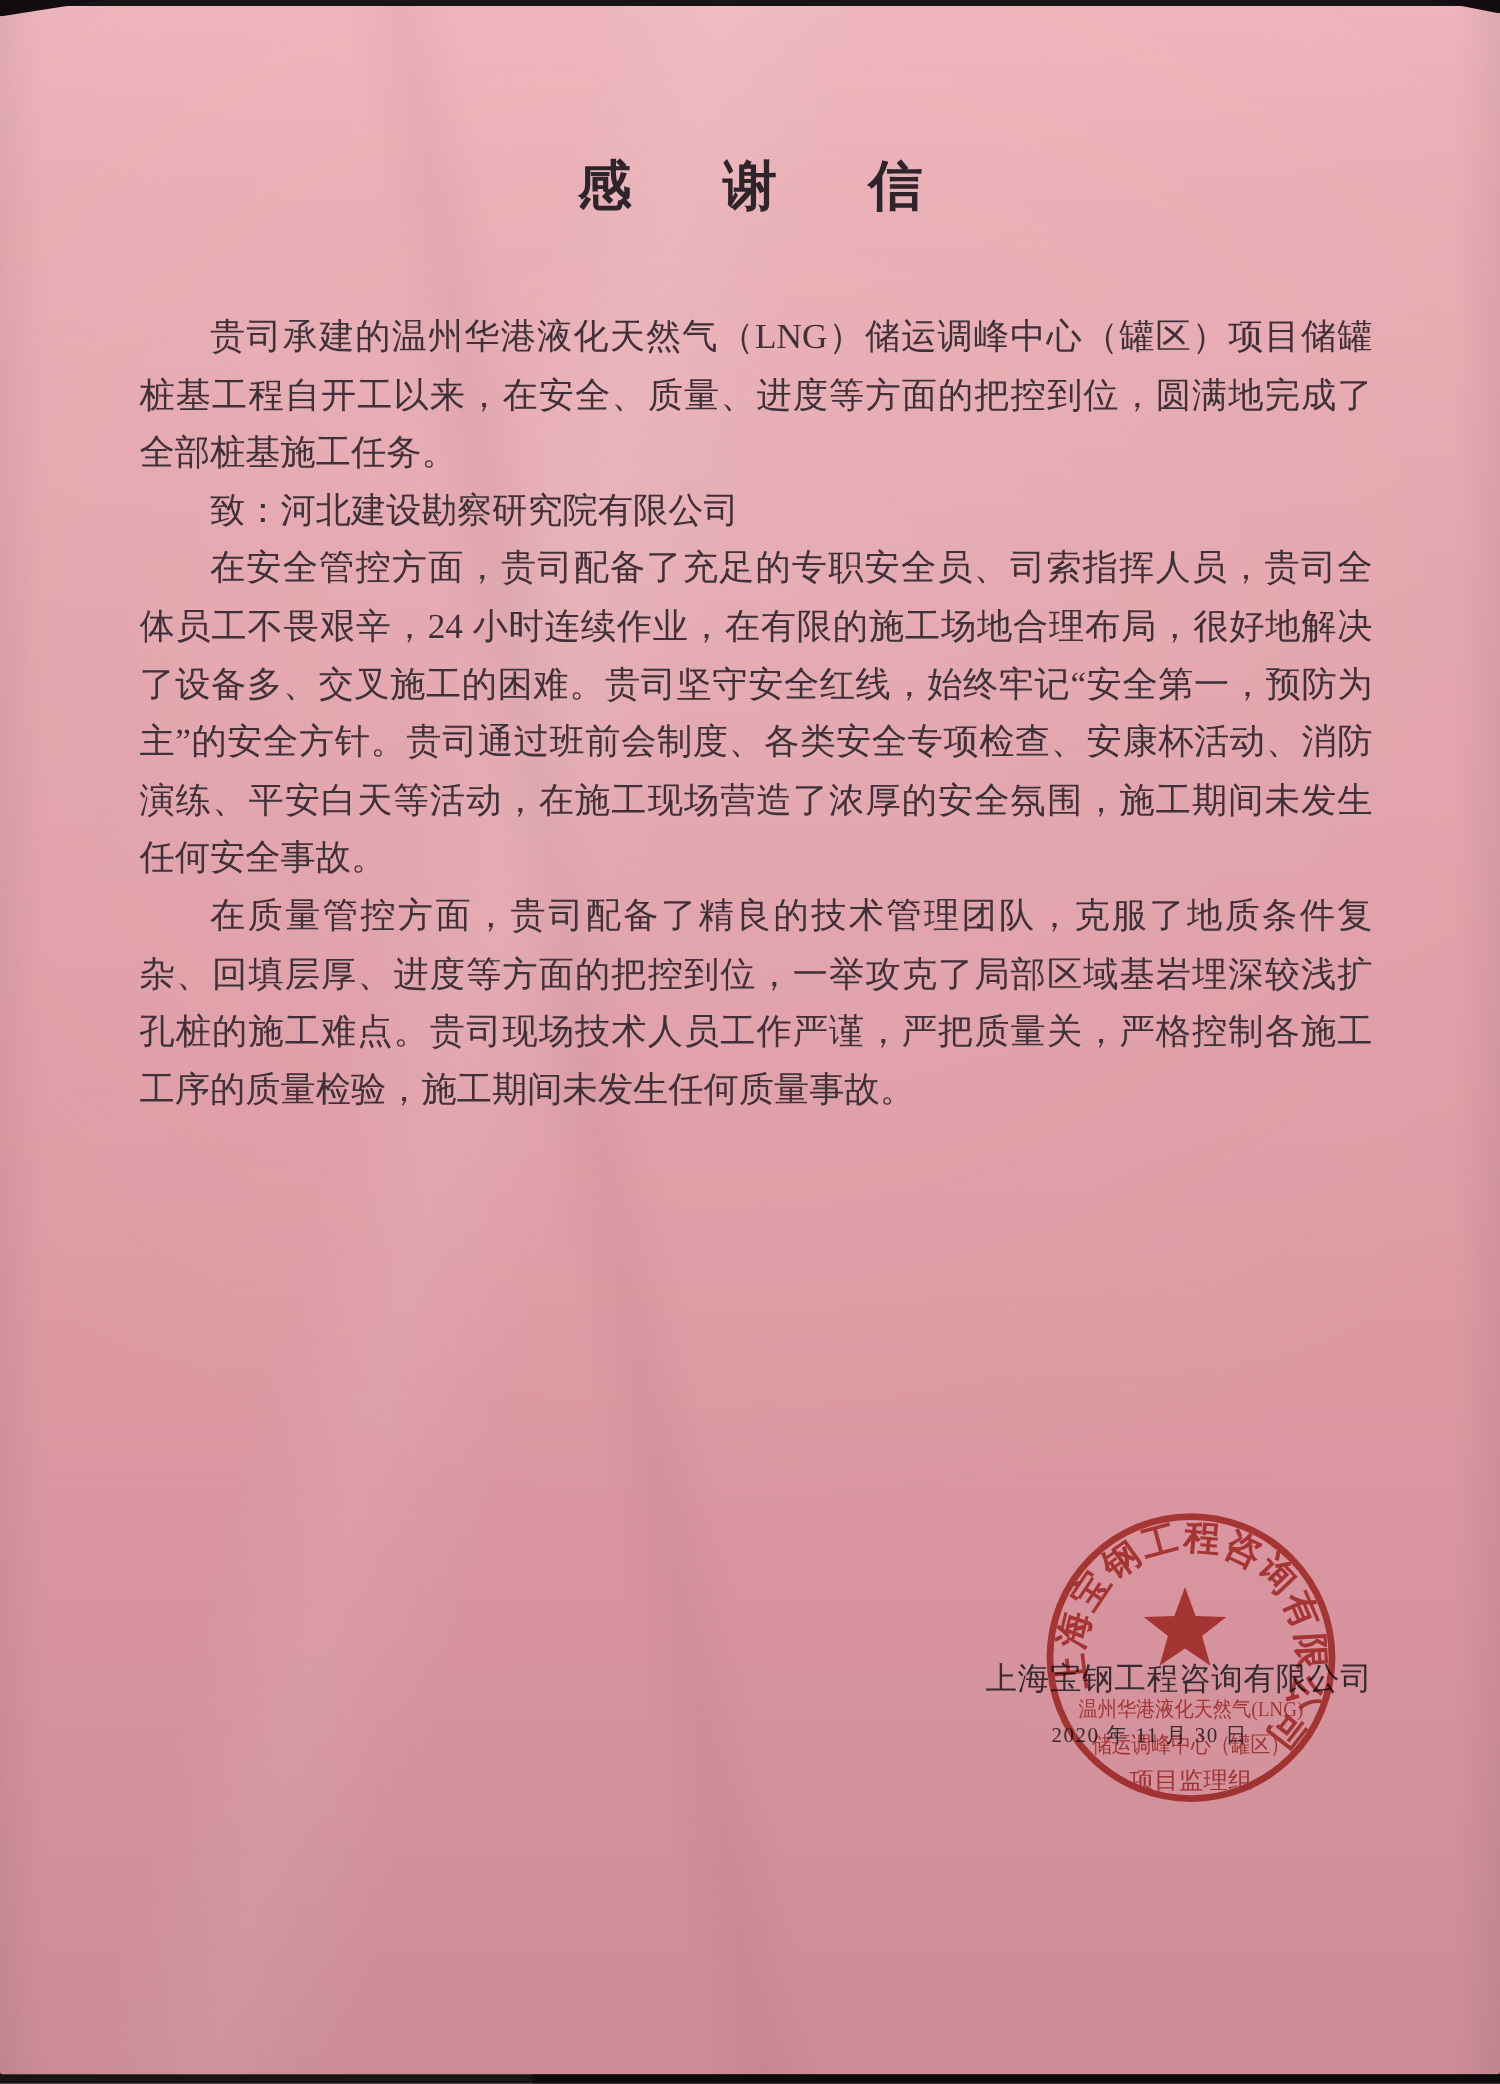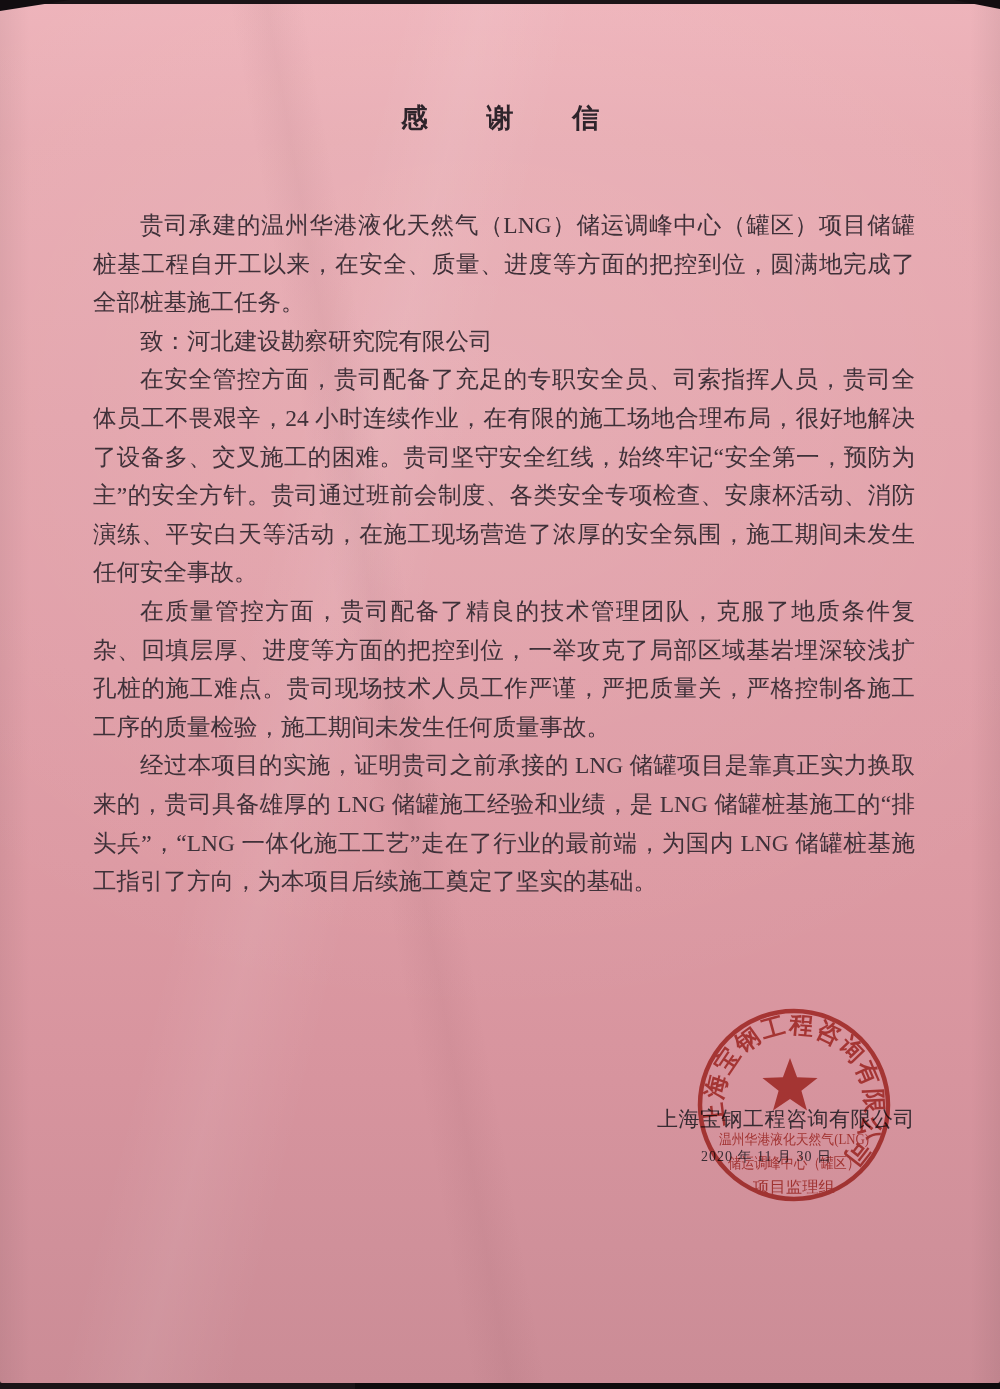--- a/index.html
+++ b/index.html
@@ -38,21 +38,21 @@
     background:#120d10;
     clip-path:polygon(0 0, 100% 0, 100% 100%);
   }
   .edge-bottom {
     position:absolute; bottom:0; left:355px; right:0; height:6px;
     background:#0f0b0d;
   }
   .title {
     position:absolute; top:96px; left:0; width:100%;
     text-align:center;
-    font-size:27px; font-weight:bold;
+    font-size:36px; font-weight:bold;
     letter-spacing:26px; text-indent:26px;
     color:#2e242b;
   }
   .body-text {
     position:absolute; left:93px; top:202px; width:822px;
     font-size:23.5px; line-height:38.6px;
     color:#3f3139;
     text-align:justify;
     text-justify:inter-ideograph;
   }
@@ -89,21 +89,20 @@
 
 <div class="paper">
 
   <div class="title">感 谢 信</div>
 
   <div class="body-text">
     <p>贵司承建的温州华港液化天然气（LNG）储运调峰中心（罐区）项目储罐桩基工程自开工以来，在安全、质量、进度等方面的把控到位，圆满地完成了全部桩基施工任务。</p>
     <p>致：河北建设勘察研究院有限公司</p>
     <p>在安全管控方面，贵司配备了充足的专职安全员、司索指挥人员，贵司全体员工不畏艰辛，24 小时连续作业，在有限的施工场地合理布局，很好地解决了设备多、交叉施工的困难。贵司坚守安全红线，始终牢记“安全第一，预防为主”的安全方针。贵司通过班前会制度、各类安全专项检查、安康杯活动、消防演练、平安白天等活动，在施工现场营造了浓厚的安全氛围，施工期间未发生任何安全事故。</p>
     <p>在质量管控方面，贵司配备了精良的技术管理团队，克服了地质条件复杂、回填层厚、进度等方面的把控到位，一举攻克了局部区域基岩埋深较浅扩孔桩的施工难点。贵司现场技术人员工作严谨，严把质量关，严格控制各施工工序的质量检验，施工期间未发生任何质量事故。</p>
-    <p>经过本项目的实施，证明贵司之前承接的 LNG 储罐项目是靠真正实力换取来的，贵司具备雄厚的 LNG 储罐施工经验和业绩，是 LNG 储罐桩基施工的“排头兵”，“LNG 一体化施工工艺”走在了行业的最前端，为国内 LNG 储罐桩基施工指引了方向，为本项目后续施工奠定了坚实的基础。</p>
   </div>
 
   <div class="sig-company">上海宝钢工程咨询有限公司</div>
   <div class="sig-date">2020 年 11 月 30 日</div>
 
   <svg class="stamp" viewBox="-100 -100 200 200">
     <circle cx="0" cy="0" r="94" fill="none" stroke="var(--stamp,#b6352c)" stroke-width="4.5"></circle>
     <g id="stamp-ring" class="ring" font-weight="bold">
         <text transform="rotate(-97.00) translate(0,-72)" text-anchor="middle">上</text>
         <text transform="rotate(-76.55) translate(0,-72)" text-anchor="middle">海</text>

